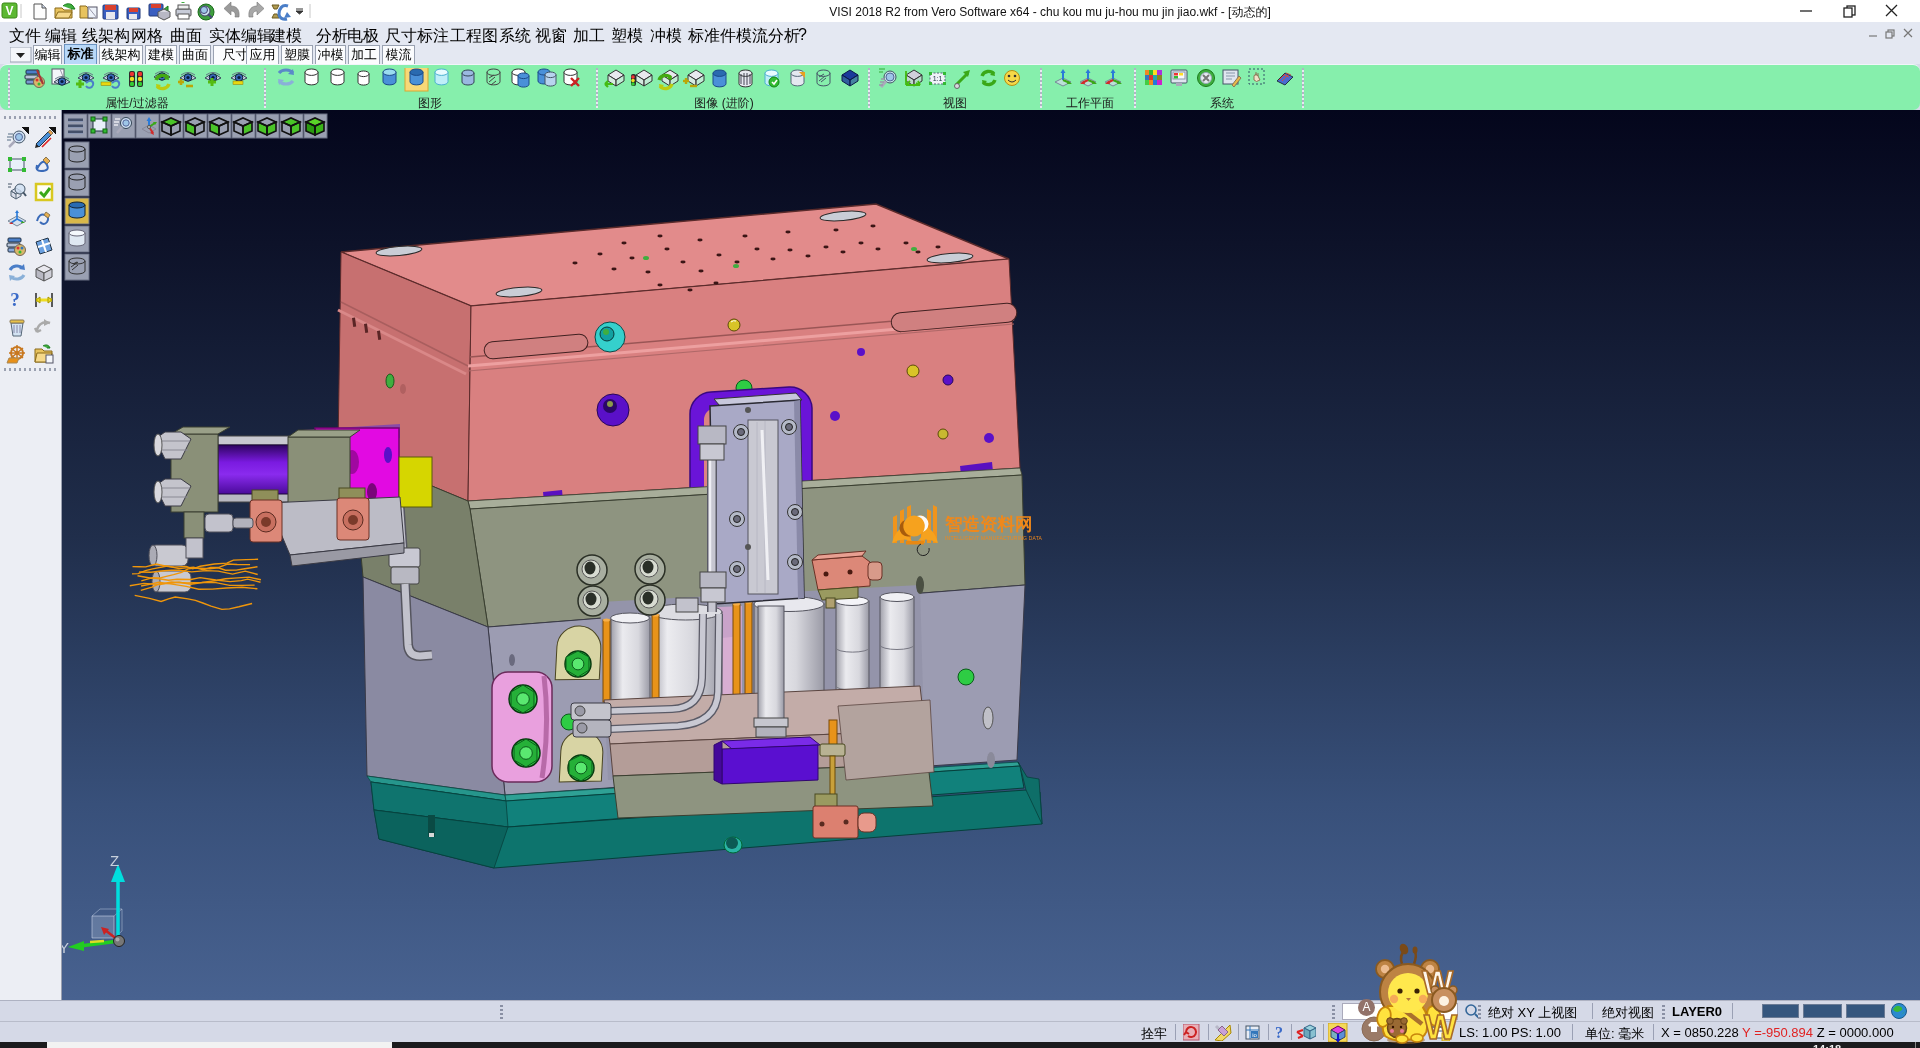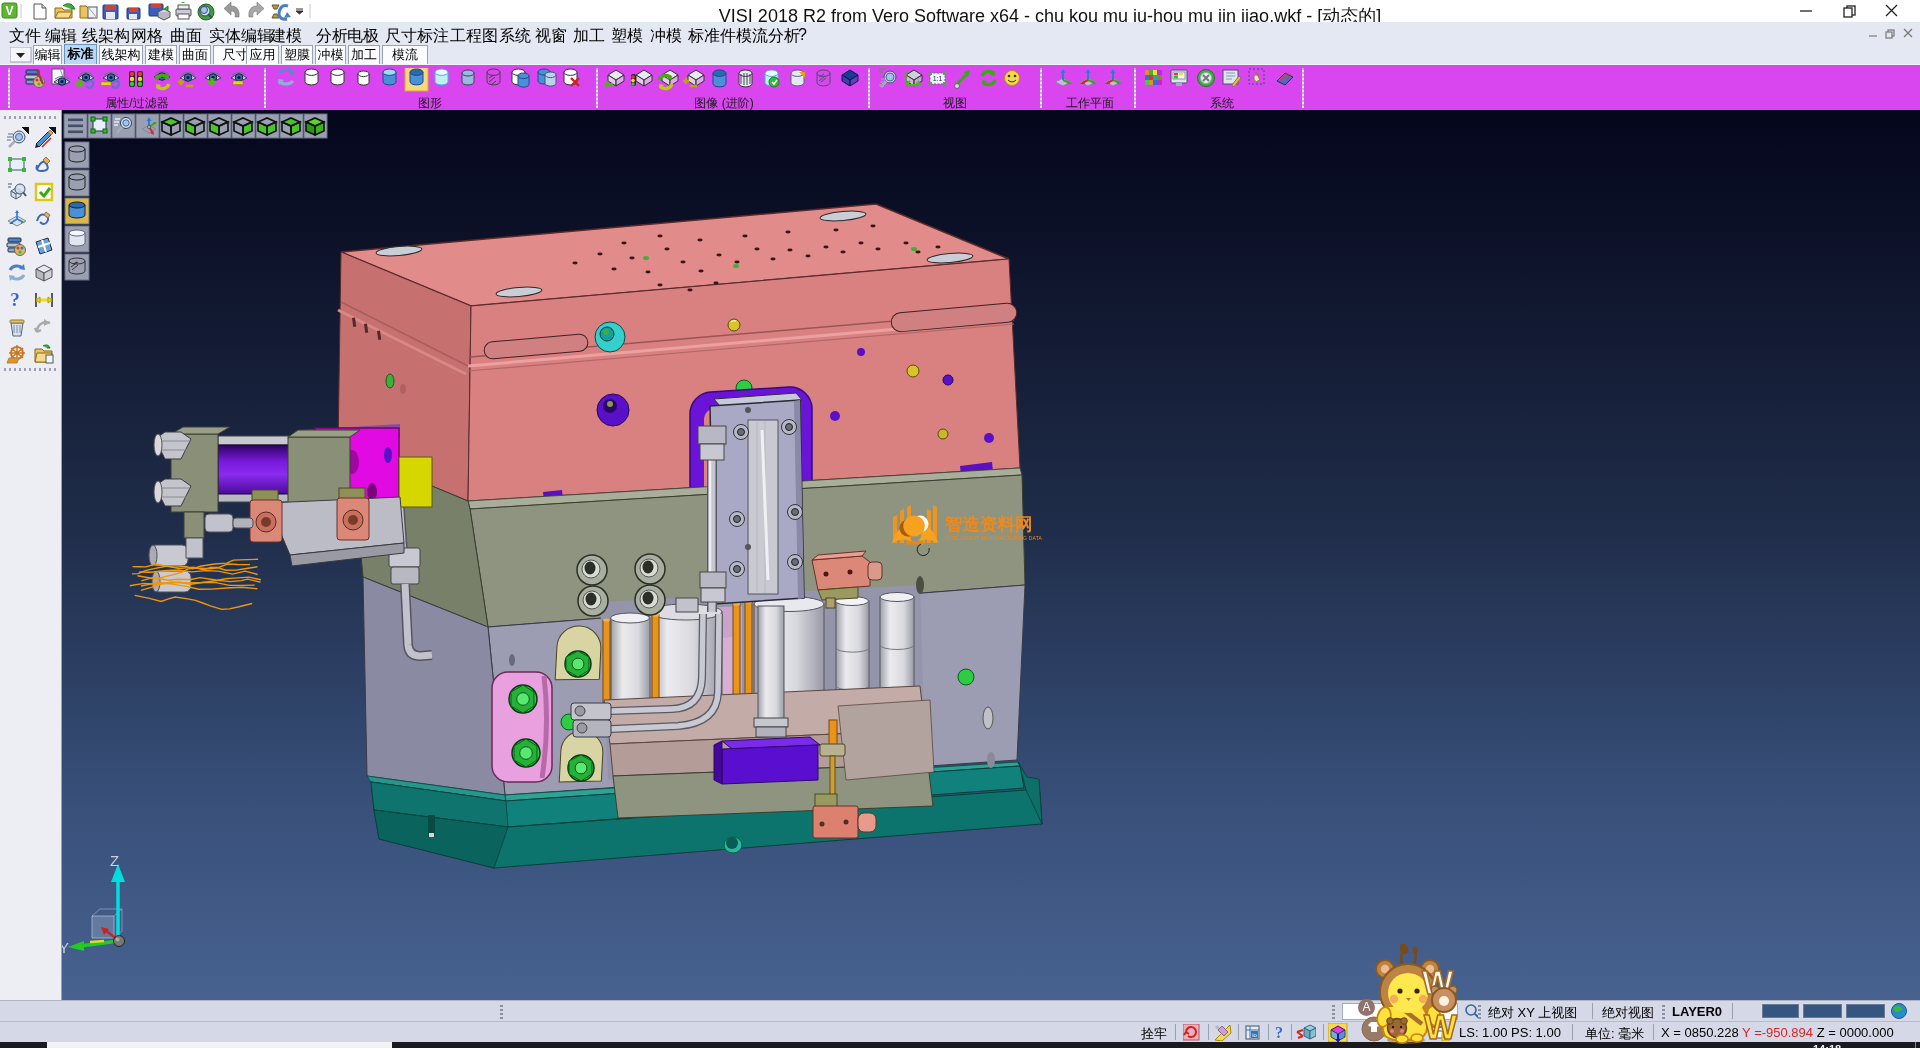--- a/index.html
+++ b/index.html
@@ -1,24 +1,24 @@
 <!DOCTYPE html>
 <html><head><meta charset="utf-8"><style>
 * { margin:0; padding:0; box-sizing:border-box; }
 html,body { width:1920px; height:1048px; overflow:hidden; }
 body { font-family:"Liberation Sans", sans-serif; position:relative; background:#d6dae8; }
 .abs { position:absolute; }
 #titlebar { left:0; top:0; width:1920px; height:22px; background:#ffffff; z-index:20; }
-#title-text { left:180px; top:4px; width:1740px; text-align:center; font-size:18px; color:#111; }
+#title-text { left:180px; top:4px; width:1740px; text-align:center; font-size:12px; color:#111; }
 #menubar { left:0; top:22px; width:1920px; height:22px; background:#e4e8f2; z-index:20; }
 .menu-item { position:absolute; top:4px; font-size:16px; color:#000; }
 #tabrow { left:0; top:44px; width:1920px; height:20px; background:#e4e8f2; z-index:20; }
 .tab { position:absolute; top:1px; height:19px; background:#fbfcfe; border:1px solid #9aa2b2; border-bottom:none; font-size:13px; color:#000; text-align:center; line-height:18px; }
 .tab.active { background:#b8d8f8; border-color:#6a92c0; font-weight:bold; top:0; height:20px; }
-#ribbon { left:0; top:64px; width:1920px; height:46px; background:#d946ef; border-top:1px solid #f2f4fa; z-index:20; }
+#ribbon { left:0; top:64px; width:1920px; height:46px; background:#86efac; border-top:1px solid #f2f4fa; z-index:20;border-radius:7px; }
 .grplabel { position:absolute; top:30px; font-size:12px; color:#1a1a1a; text-align:center; }
 .vsep { position:absolute; top:3px; height:40px; width:2px; background-image:repeating-linear-gradient(#b0b4c4 0 2px, #e8eaf2 2px 4px); }
 #leftbar { left:0; top:110px; width:62px; height:890px; background:#eceef4; border-right:1px solid #9aa0b0; z-index:10; }
 #viewport { left:62px; top:110px; width:1858px; height:890px; background:linear-gradient(#04061c, #0d1229 15%, #202e4b 48%, #38507a 78%, #486290 100%); overflow:hidden; z-index:1; }
 #scene { position:absolute; left:-62px; top:-110px; width:1920px; height:1048px; }
 #status1 { left:0; top:1000px; width:1920px; height:21px; background:#d5d9e7; border-top:1px solid #aeb2c2; font-size:13px; z-index:20; }
 #status2 { left:0; top:1021px; width:1920px; height:31px; background:#d5d9e7; border-top:1px solid #b8bcca; font-size:13px; z-index:20; }
 #taskbar { left:0; top:1042px; width:1920px; height:6px; background:#1b1b1d; z-index:20; }
 .st { position:absolute; top:3px; color:#000; }
 .sep { position:absolute; top:2px; width:1px; height:16px; background:#9aa0b4; }
@@ -109,21 +109,21 @@
     <div class="tab" style="left:33px;width:29px">编辑</div>
     <div class="tab active" style="left:64px;width:33px">标准</div>
     <div class="tab" style="left:99px;width:44px">线架构</div>
     <div class="tab" style="left:145px;width:32px">建模</div>
     <div class="tab" style="left:179px;width:32px">曲面</div>
     <div class="tab" style="left:213px;width:45px">尺寸</div>
     <div class="tab" style="left:246px;width:33px">应用</div>
     <div class="tab" style="left:281px;width:32px">塑膜</div>
     <div class="tab" style="left:315px;width:31px">冲模</div>
     <div class="tab" style="left:348px;width:32px">加工</div>
-    <div class="tab" style="left:382px;width:46px">模流</div>
+    <div class="tab" style="left:382px;width:33px">模流</div>
   </div>
 <div class="abs" id="ribbon">
     <div class="vsep" style="left:8px"></div>
     <div class="vsep" style="left:264px"></div>
     <div class="vsep" style="left:596px"></div>
     <div class="vsep" style="left:868px"></div>
     <div class="vsep" style="left:1040px"></div>
     <div class="vsep" style="left:1134px"></div>
     <div class="vsep" style="left:1302px"></div>
     <svg class="abs" style="left:0;top:3" width="260" height="26">

